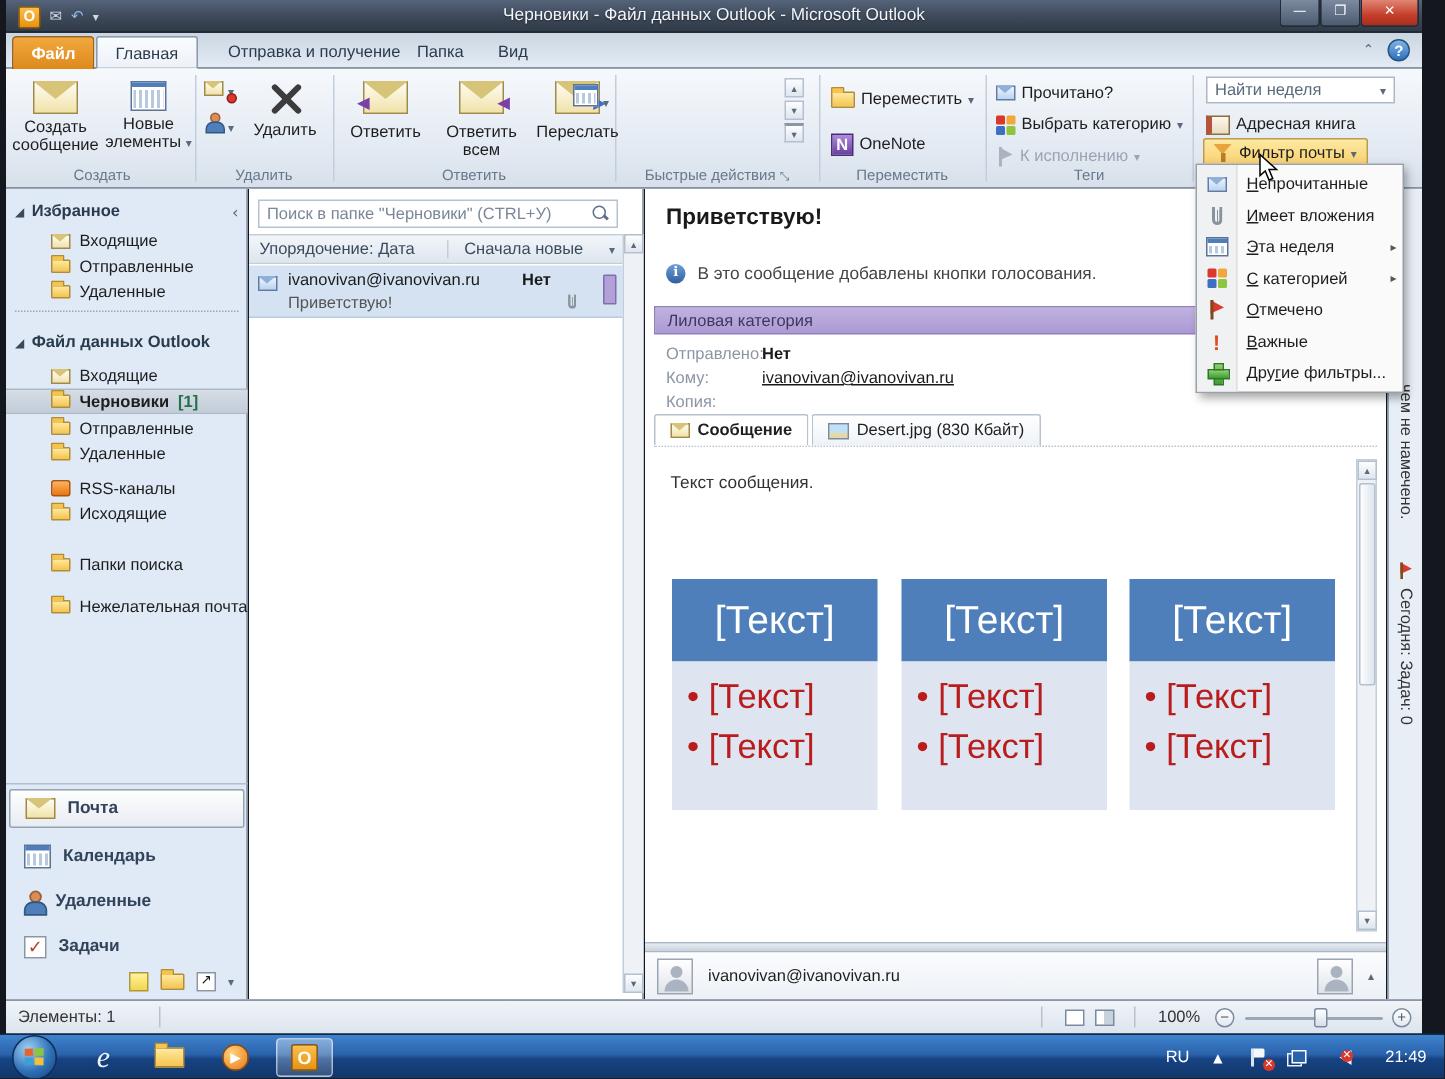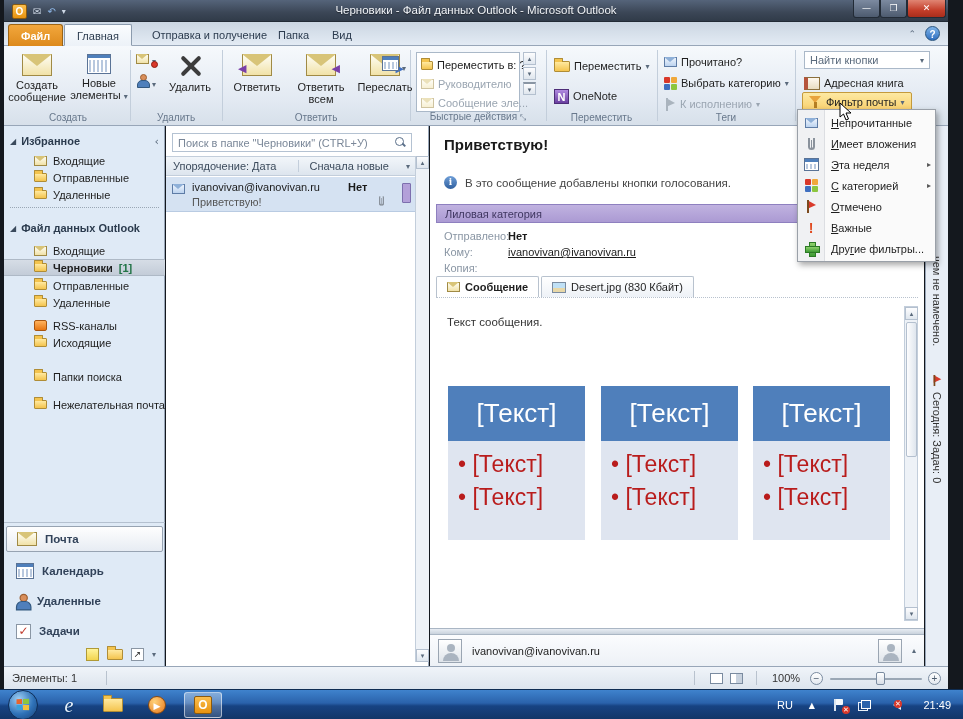--- a/index.html
+++ b/index.html
@@ -223,34 +223,20 @@
     <span style="position:relative;"><span class="env big"></span><span class="arrowtag glyph" style="right:-4px;top:8px;color:#7a3fa8;">◀</span></span>
     <span class="lbl">Ответить всем</span>
   </div>
   <div class="bigbtn" style="left:350px;">
     <span style="position:relative;"><span class="env big"></span><span class="arrowtag glyph" style="right:-4px;top:8px;color:#3f6fc0;">▶</span></span>
     <span class="lbl">Переслать</span>
   </div>
   <div class="abs" style="left:378px;top:10px;"><span class="cal" style="width:17px;height:15px;"></span> <span class="caret">▾</span></div>
   <div class="glabel" style="left:218px;width:188px;">Ответить</div>
 
-  <div class="abs" style="left:412px;top:6px;width:104px;height:60px;background:#fff;border:1px solid #aab8c8;">
-    <div class="rrow" style="left:4px;top:2px;">
-        <span class="folder" style="width:12px;height:9px;"></span>
-        <span>Переместить в: ?</span>
-      </div>
-    <div class="rrow gray" style="left:4px;top:21px;">
-        <span class="env sm" style="opacity:.5"></span>
-        <span>Руководителю</span>
-      </div>
-    <div class="rrow gray" style="left:4px;top:40px;">
-        <span class="env sm" style="opacity:.5"></span>
-        <span>Сообщение эле...</span>
-      </div>
-  </div>
   <div class="abs" style="left:519px;top:6px;display:flex;flex-direction:column;gap:2px;">
     <span class="scrbtn glyph" style="position:static;">▴</span>
     <span class="scrbtn glyph" style="position:static;">▾</span>
     <span class="scrbtn glyph" style="position:static;border-top:2px solid #8a96a4;">▾</span>
   </div>
   <div class="glabel" style="left:406px;width:136px;"><span>Быстрые действия</span> <span class="glyph" style="font-size:8px;">⤡</span></div>
 
   <div class="rrow" style="left:550px;top:10px;">
       <span class="folder"></span>
       <span>Переместить</span>
@@ -277,21 +263,21 @@
       <span class="caret">▾</span>
     </div>
   <div class="rrow gray" style="left:660px;top:48px;">
       <span class="flagico gray"></span>
       <span>К исполнению</span>
       <span class="caret" style="color:#9aa5b1">▾</span>
     </div>
   <div class="glabel" style="left:653px;width:138px;">Теги</div>
 
   <div class="abs" style="left:800px;top:5px;width:126px;height:18px;background:#fff;border:1px solid #aab8c8;display:flex;align-items:center;justify-content:space-between;padding:0 5px;color:#5a6a7c;">
-    <span>Найти кнопки</span>
+    <span>Найти неделя</span>
       <span class="caret">▾</span>
   </div>
   <div class="rrow" style="left:800px;top:27px;">
       <span class="book"></span>
       <span>Адресная книга</span>
     </div>
   <div class="abs rrow" style="left:798px;top:46px;height:20px;background:linear-gradient(#fde9a2,#f9cf6b);border:1px solid #c49a3c;border-radius:2px;padding:0 6px;">
     <span class="funnel"></span>
       <span>Фильтр почты</span>
       <span class="caret">▾</span>

